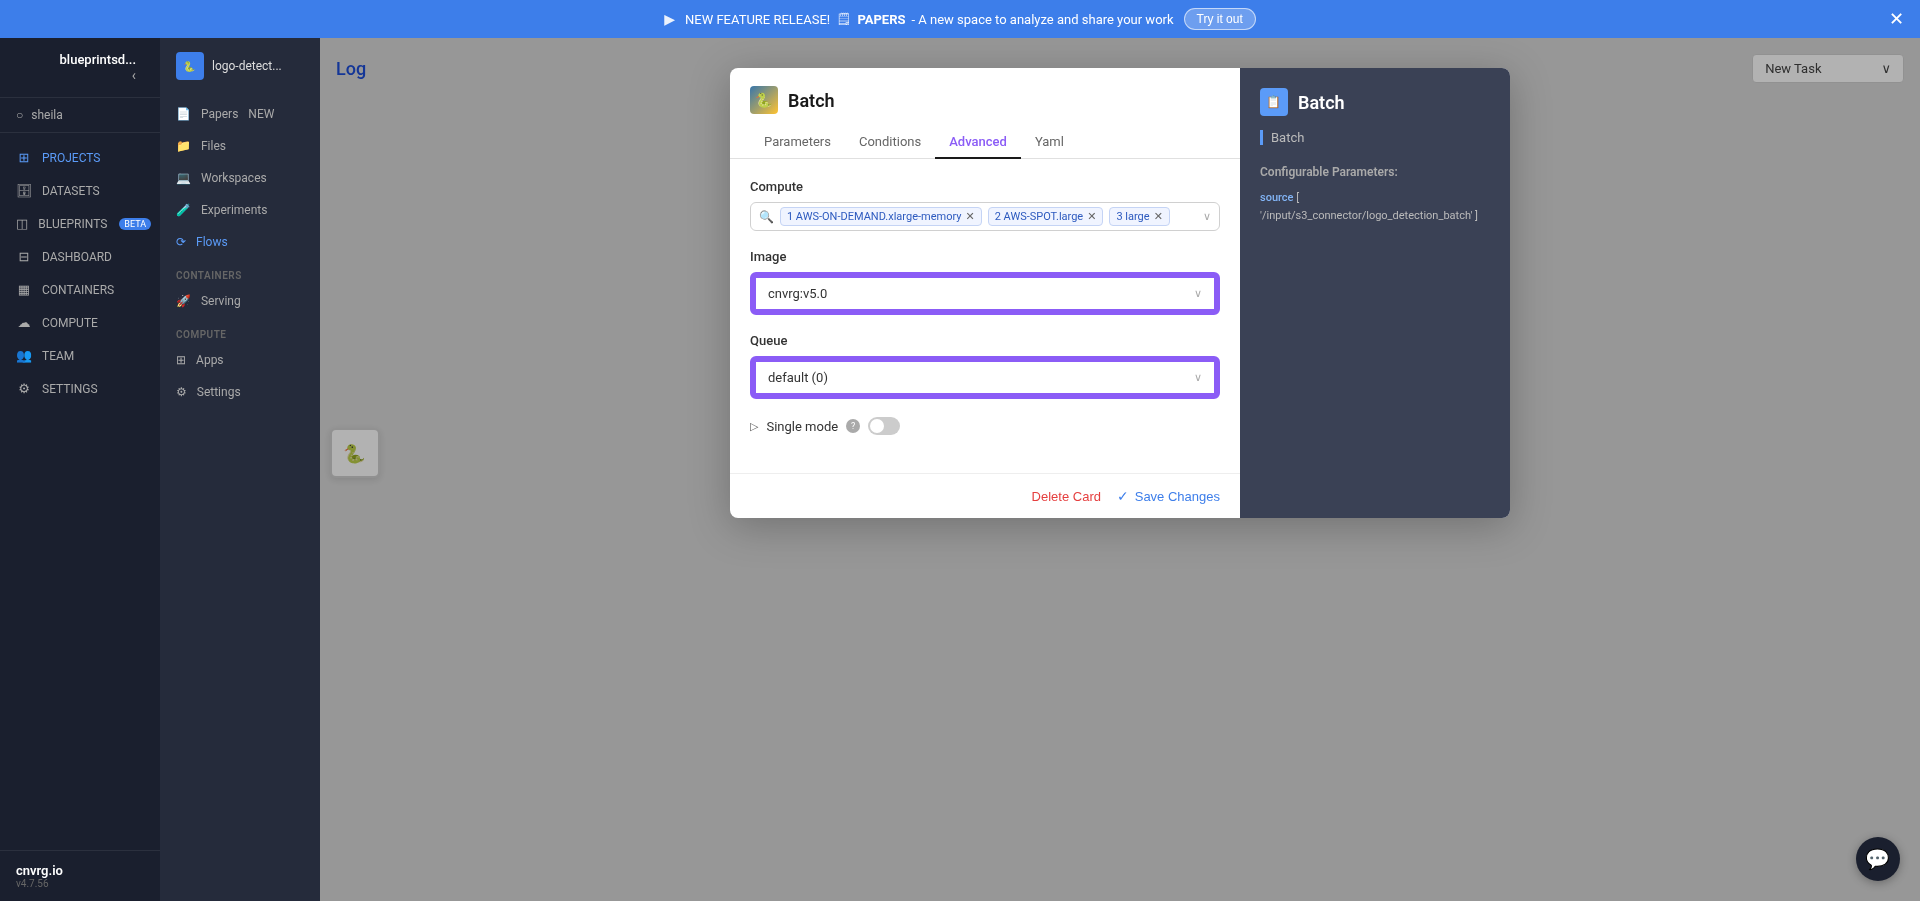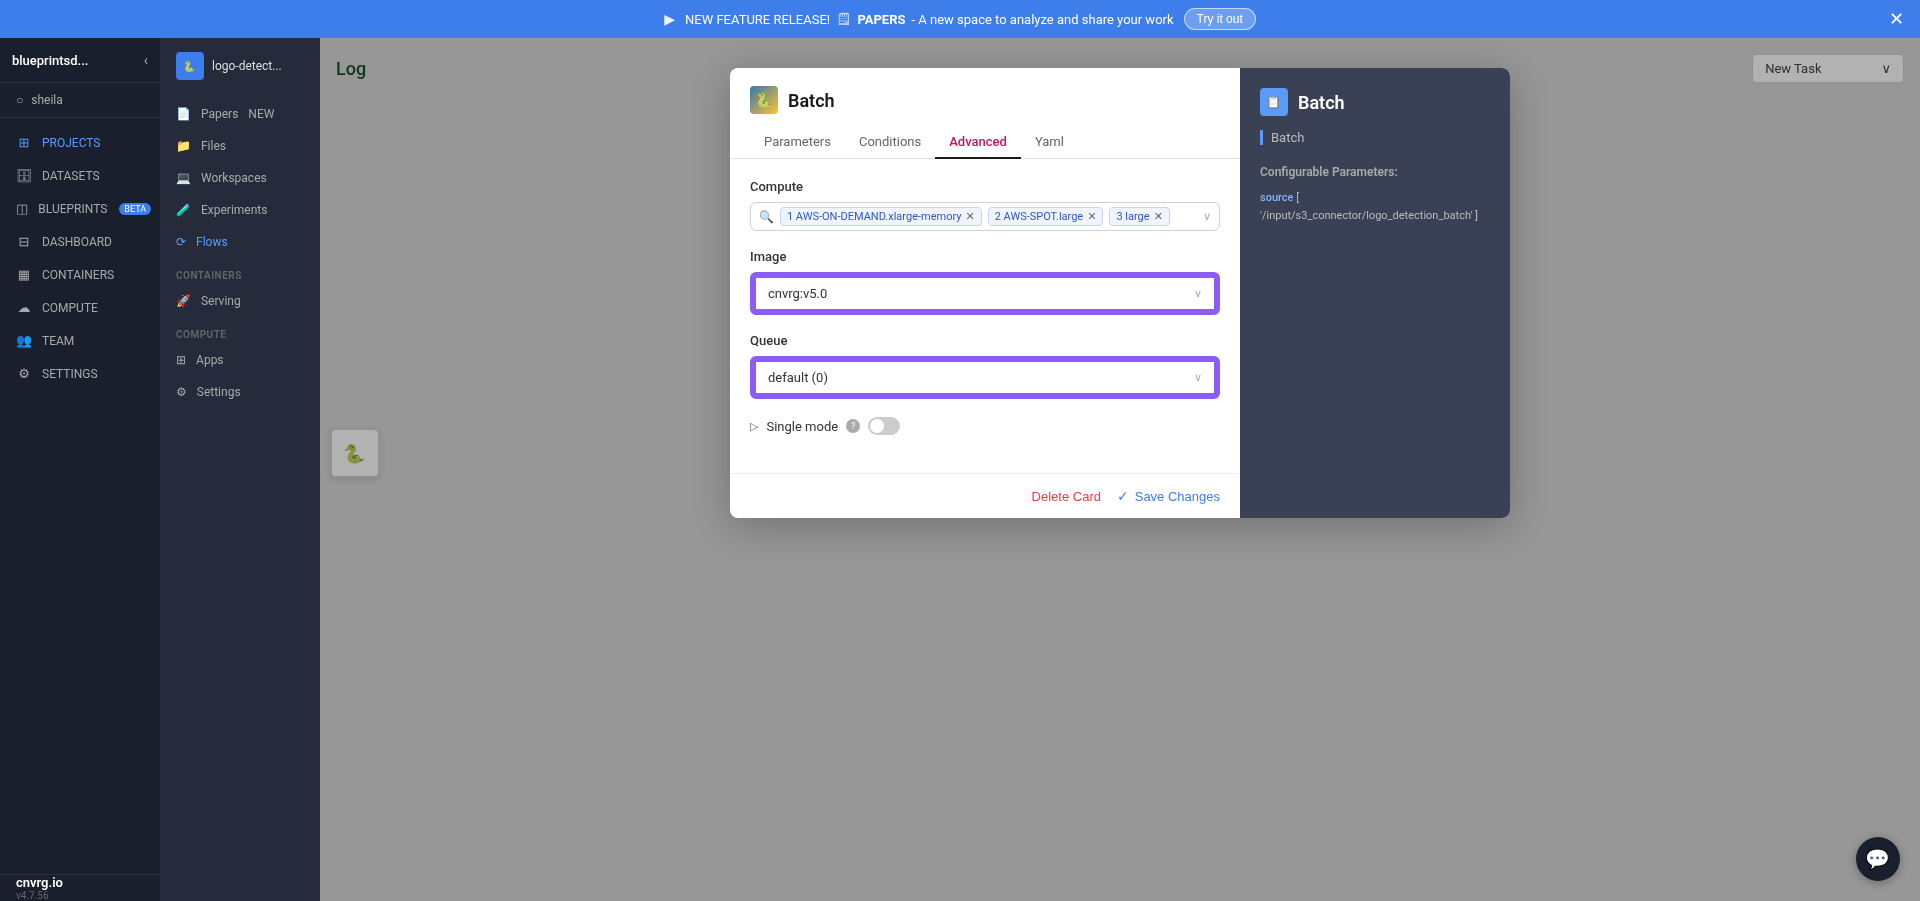--- a/index.html
+++ b/index.html
@@ -52,25 +52,26 @@
     .sidebar {
       width: 160px;
       background: #1a1f2e;
       color: #ccc;
       display: flex;
       flex-direction: column;
       padding: 0;
       flex-shrink: 0;
     }
     .sidebar-header {
-      padding: 14px 12px;
+      padding: 14px 24px;
       display: flex;
       align-items: flex-end;
       justify-content: space-between;
       border-bottom: 1px solid rgba(255,255,255,0.08);
+      flex-direction: column;
     }
     .sidebar-header .app-name {
       font-size: 13px;
       color: white;
       font-weight: 500;
     }
     .sidebar-header .collapse-icon {
       color: #aaa;
       cursor: pointer;
       font-size: 14px;
@@ -99,21 +100,21 @@
     .nav-item .nav-icon { font-size: 13px; width: 16px; text-align: center; }
     .nav-item .badge {
       background: #3d7eea;
       color: white;
       font-size: 9px;
       padding: 1px 5px;
       border-radius: 8px;
       margin-left: 2px;
     }
     .sidebar-footer {
-      padding: 0 16px;
+      padding: 12px 16px;
       border-top: 1px solid rgba(255,255,255,0.08);
     }
     .sidebar-footer .brand { font-size: 13px; color: white; font-weight: 600; }
     .sidebar-footer .version { font-size: 10px; color: #666; }
 
     
     .sub-nav {
       width: 160px;
       background: #252b3b;
       color: #ccc;
@@ -229,21 +230,21 @@
     }
     .dialog-tab {
       padding: 8px 14px;
       font-size: 13px;
       color: #666;
       cursor: pointer;
       border-bottom: 2px solid transparent;
       margin-bottom: -1px;
     }
     .dialog-tab.active {
-      color: #be185d;
+      color: #8b5cf6;
       border-bottom-color: #1a1a1a;
       font-weight: 500;
     }
     .dialog-body {
       flex: 1;
       padding: 20px;
       overflow-y: auto;
     }
 
     
@@ -420,21 +421,21 @@
       position: absolute;
       inset: 0;
       padding: 16px;
     }
     .bg-header {
       display: flex;
       align-items: center;
       justify-content: space-between;
       margin-bottom: 16px;
     }
-    .bg-title { font-size: 18px; color: #14532d; font-weight: 500; }
+    .bg-title { font-size: 18px; color: #1d4ed8; font-weight: 500; }
     .new-task-select {
       display: flex;
       align-items: center;
       background: white;
       border: 1px solid #d0d0d0;
       border-radius: 4px;
       padding: 6px 12px;
       font-size: 13px;
       color: #444;
       gap: 60px;

